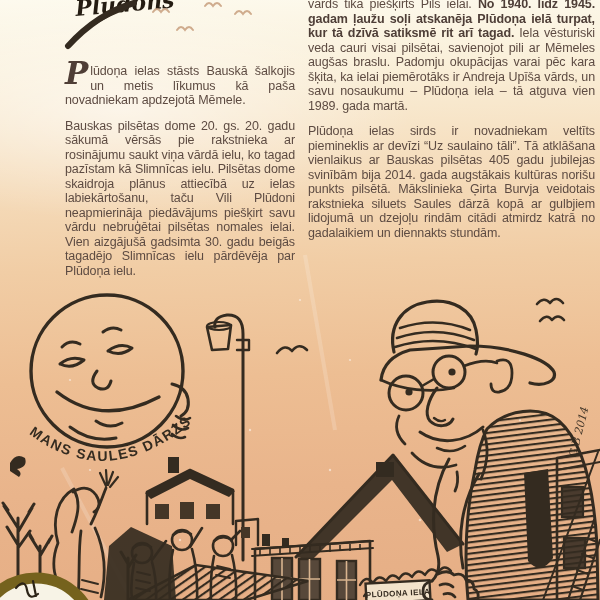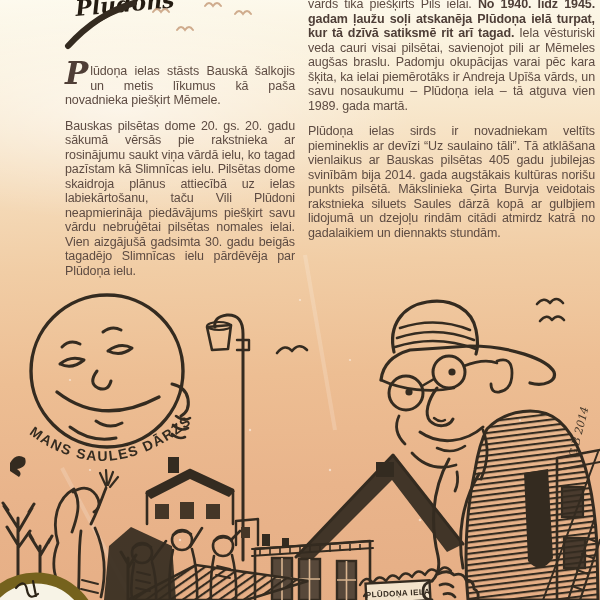--- a/index.html
+++ b/index.html
@@ -52,21 +52,21 @@
   <svg class="birds-svg" width="130" height="40" viewBox="0 0 130 40">
     <g stroke="#c89f7e" stroke-width="2" fill="none" stroke-linecap="round" opacity="0.85">
       <path d="M 18 12 q 4 -6 8 0 q 4 -6 8 0"></path>
       <path d="M 42 30 q 4 -6 8 0 q 4 -6 8 0"></path>
       <path d="M 70 6 q 4 -6 8 0 q 4 -6 8 0"></path>
       <path d="M 100 14 q 4 -6 8 0 q 4 -6 8 0"></path>
     </g>
   </svg>
 
   <div class="col col-left">
-    <p><span class="dropcap">P</span><span>lūdoņa ielas stāsts Bauskā šalkojis un metis līkumus kā paša novadnieka piešķirt Mēmele.</span></p>
+    <p><span class="dropcap">P</span><span>lūdoņa ielas stāsts Bauskā šalkojis un metis līkumus kā paša novadniekam apdzejotā Mēmele.</span></p>
     <p>Bauskas pilsētas dome 20. gs. 20. gadu sākumā vērsās pie rakstnieka ar rosinājumu saukt viņa vārdā ielu, ko tagad pazīstam kā Slimnīcas ielu. Pilsētas dome skaidroja plānus attiecībā uz ielas labiekārtošanu, taču Vili Plūdoni neapmierināja piedāvājums piešķirt savu vārdu nebruģētai pilsētas nomales ielai. Vien aizgājušā gadsimta 30. gadu beigās tagadējo Slimnīcas ielu pārdēvēja par Plūdoņa ielu.</p>
   </div>
 
   <div class="col col-right">
     <p><span>vārds tika piešķirts Pils ielai. </span><b>No 1940. līdz 1945. gadam ļaužu soļi atskanēja Plūdoņa ielā turpat, kur tā dzīvā satiksmē rit arī tagad. </b><span>Iela vēsturiski veda cauri visai pilsētai, savienojot pili ar Mēmeles augšas braslu. Padomju okupācijas varai pēc kara šķita, ka ielai piemērotāks ir Andreja Upīša vārds, un savu nosaukumu – Plūdoņa iela – tā atguva vien 1989. gada martā.</span></p>
     <p>Plūdoņa ielas sirds ir novadniekam veltīts piemineklis ar devīzi “Uz saulaino tāli”. Tā atklāšana vienlaikus ar Bauskas pilsētas 405 gadu jubilejas svinībām bija 2014. gada augstākais kultūras norišu punkts pilsētā. Mākslinieka Ģirta Burvja veidotais rakstnieka siluets Saules dārzā kopā ar gulbjiem lidojumā un dzejoļu rindām citādi atmirdz katrā no gadalaikiem un diennakts stundām.</p>
   </div>
 
   <svg class="illu-svg" width="600" height="360" viewBox="0 240 600 360">
     <defs>

